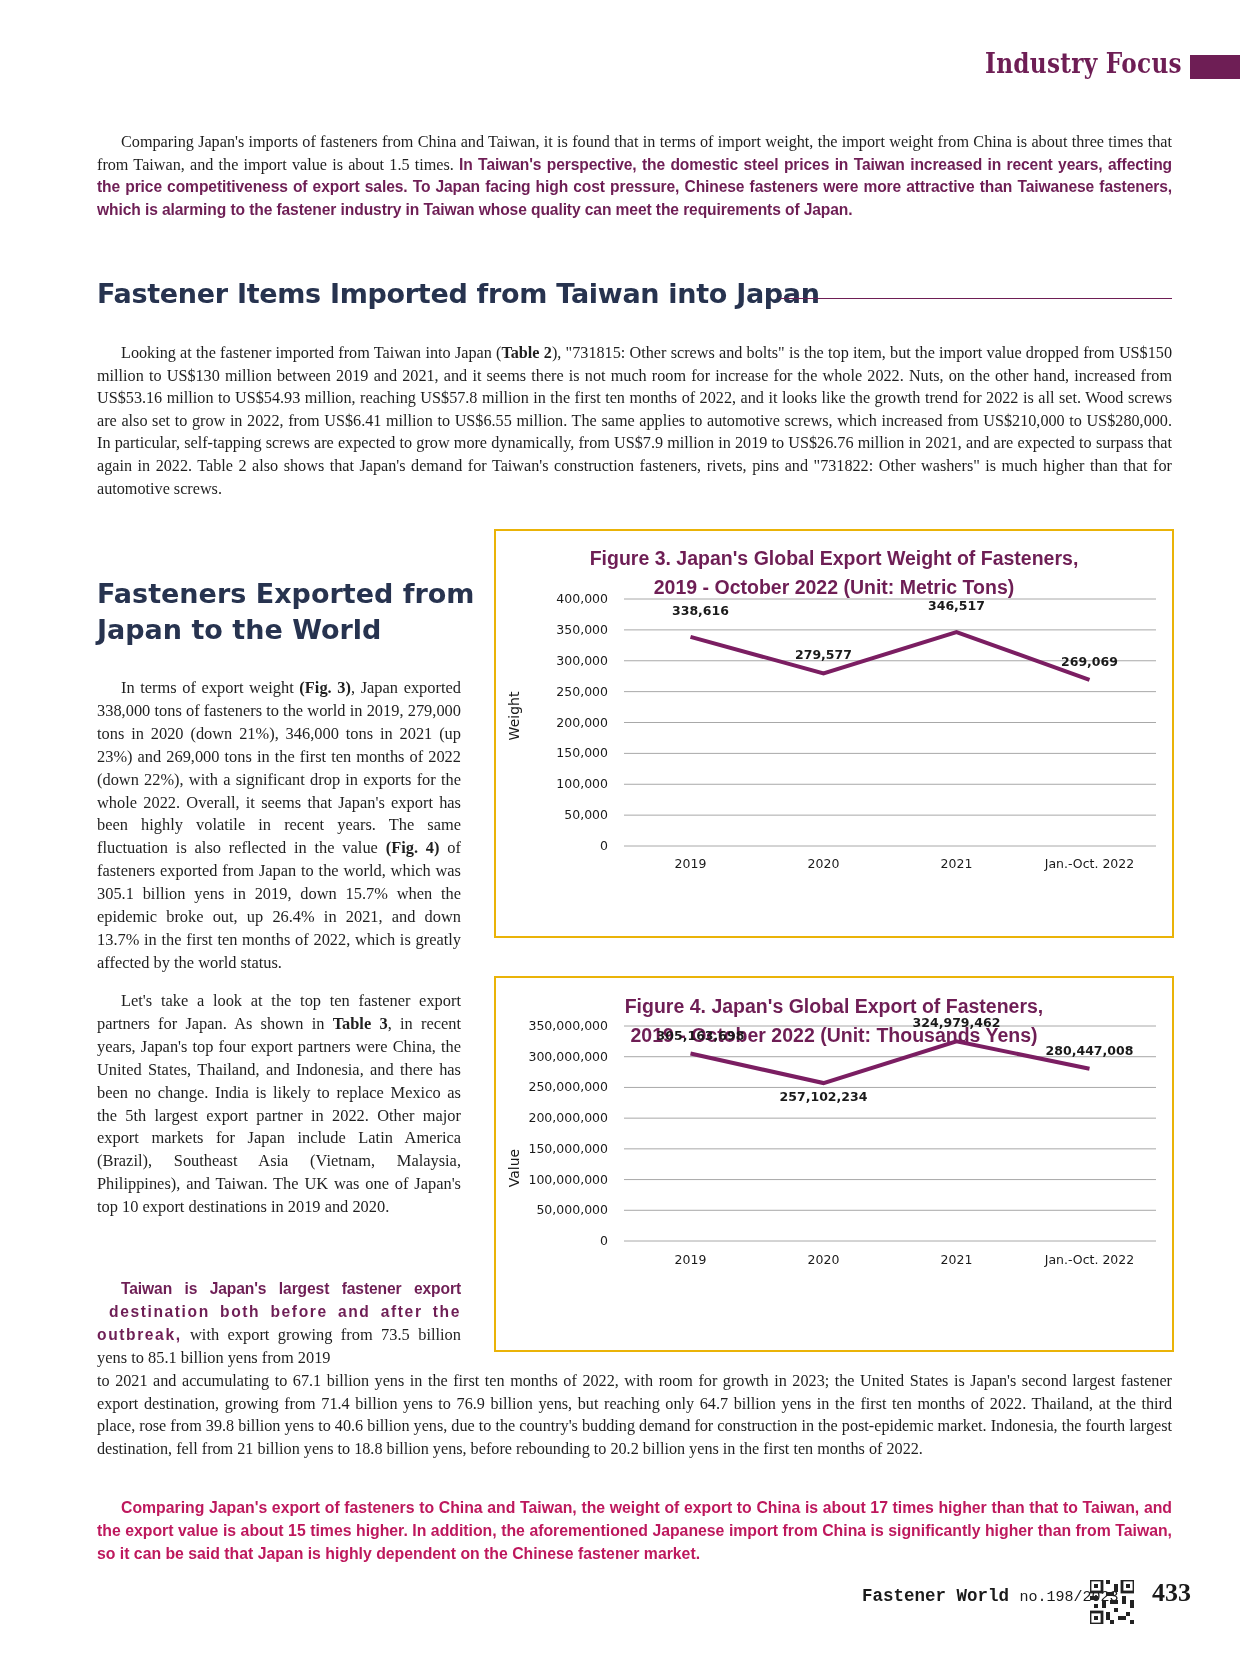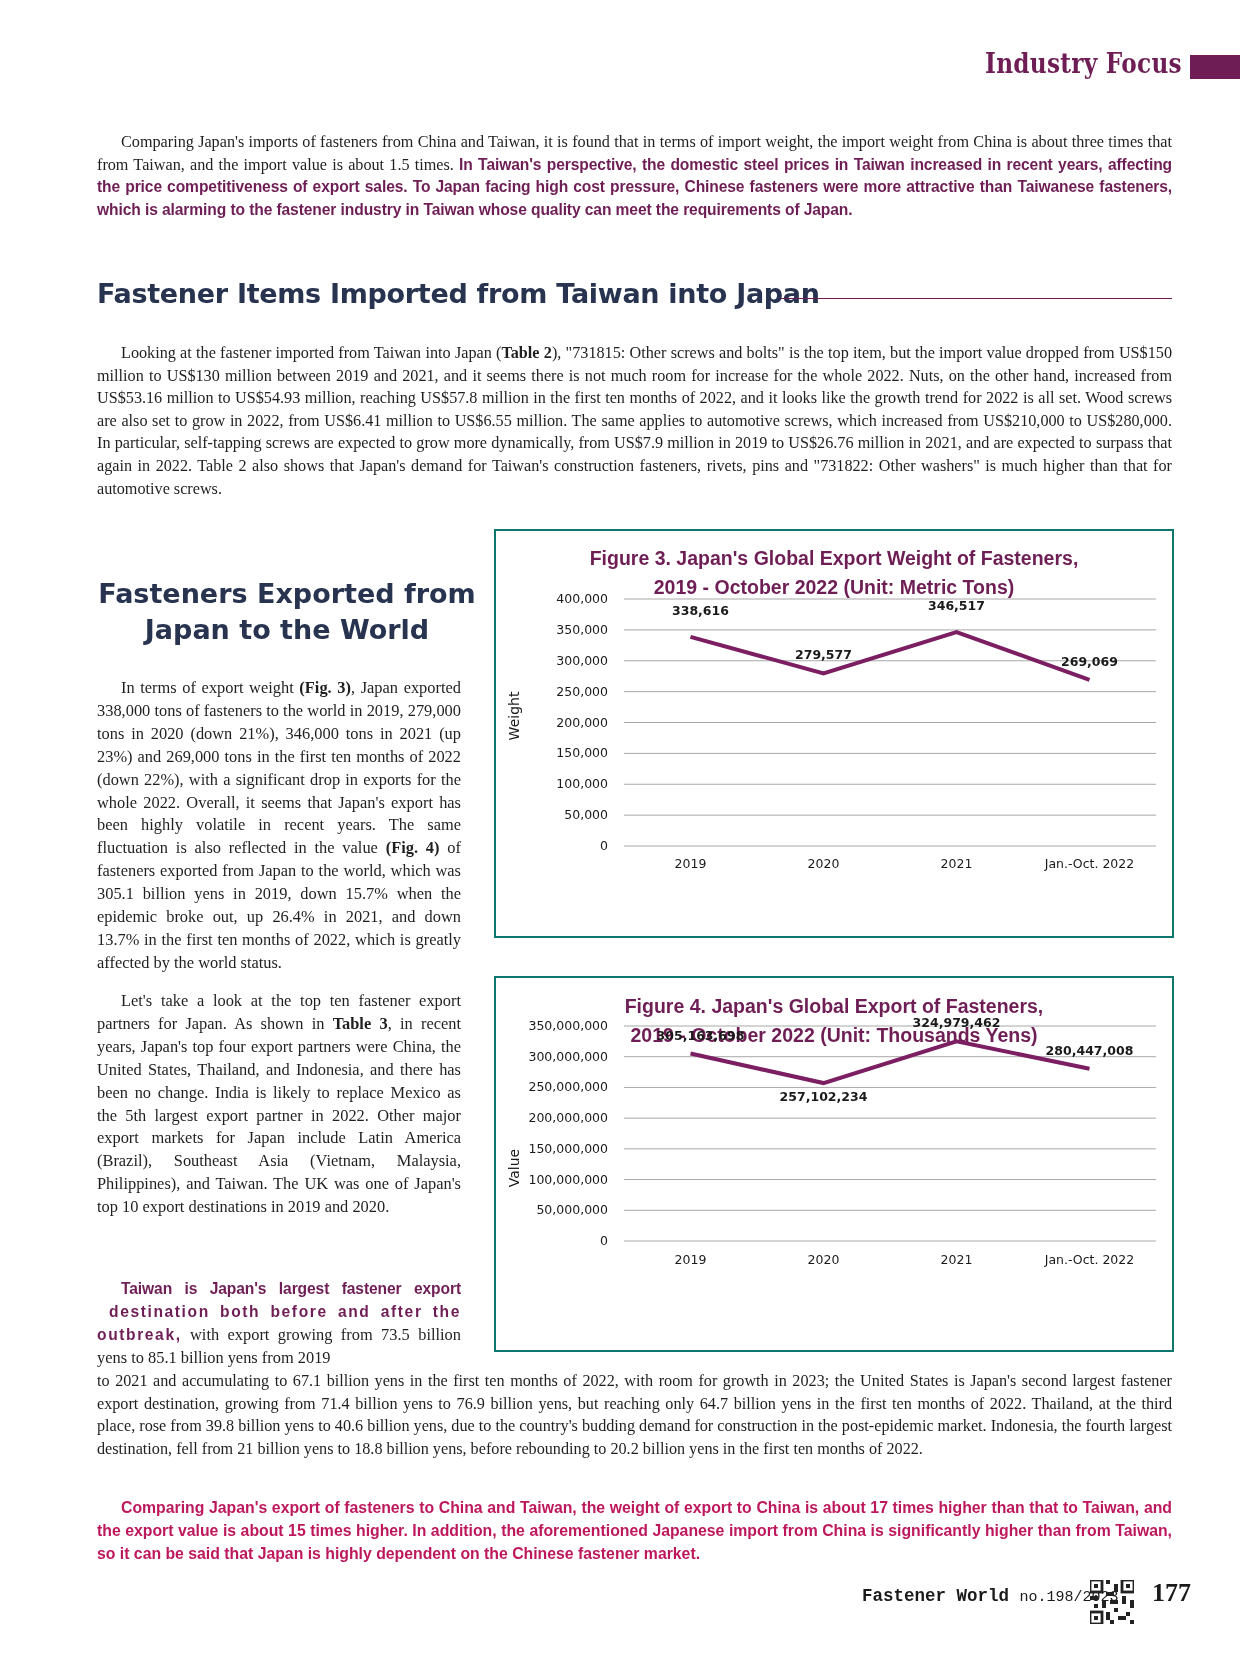--- a/index.html
+++ b/index.html
@@ -5,35 +5,35 @@
   html, body { margin: 0; padding: 0; background: #ffffff; }
   body { width: 1240px; height: 1653px; position: relative; overflow: hidden; font-family: "Liberation Serif", serif; color: #1f1f1f; }
   .header-title { position: absolute; top: 48px; right: 58px; font-family: "DejaVu Serif", serif; font-weight: bold; font-size: 27px; color: #6e1e55; letter-spacing: 0.3px; transform: scaleX(0.86); transform-origin: right center; }
   .header-bar { position: absolute; top: 55px; right: 0; width: 50px; height: 24px; background: #6e1e55; }
 
   .para { position: absolute; font-size: 16.2px; line-height: 22.6px; text-align: justify; margin: 0; }
   .para .indent { display: inline-block; width: 24px; }
   .sans-accent { font-family: "Liberation Sans", sans-serif; font-weight: bold; color: #6e1e55; font-size: 15.6px; letter-spacing: -0.1px; }
 
   #p1 { left: 97px; top: 131px; width: 1075px; }
-  .h2 { position: absolute; font-family: "DejaVu Sans", sans-serif; font-weight: bold; color: #27334f; margin: 0; text-align: center; }
+  .h2 { position: absolute; font-family: "DejaVu Sans", sans-serif; font-weight: bold; color: #27334f; margin: 0; }
   #h-items { left: 97px; top: 278px; font-size: 27px; letter-spacing: -0.3px; }
   #h-items-rule { position: absolute; left: 780px; top: 298px; width: 392px; height: 1px; background: #6e1e55; }
   #p2 { left: 97px; top: 342px; width: 1075px; }
 
   #h-exported { left: 97px; top: 576px; width: 380px; font-size: 27px; line-height: 36px; }
   #p3 { left: 97px; top: 633px; width: 364px; font-size: 16.4px; line-height: 22.9px; margin-top: 44px; }
   #p4 { left: 97px; top: 990px; width: 364px; font-size: 16.4px; line-height: 22.9px; }
   #p5a { left: 97px; top: 1278px; width: 364px; font-size: 16.4px; line-height: 22.9px; }
   #p5b { left: 97px; top: 1370px; width: 1075px; }
   .spaced { letter-spacing: 1.6px; margin-left: 12px; }
 
   #p6 { left: 97px; top: 1496px; width: 1075px; font-family: "Liberation Sans", sans-serif; font-weight: bold; color: #be185d; font-size: 15.8px; line-height: 23px; text-align: justify; }
 
-  .chart-box { position: absolute; border: 2px solid #0f766e; background: #fff; }
+  .chart-box { position: absolute; border: 2px solid #eab308; background: #fff; }
   #fig3 { left: 494px; top: 529px; width: 676px; height: 405px; }
   #fig4 { left: 494px; top: 960px; width: 676px; height: 372px; margin-top: 16px; }
   .chart-box svg { position: absolute; left: 0; top: 0; }
   .chart-title { font-family: "Liberation Sans", sans-serif; font-weight: bold; fill: #6e1e55; font-size: 19.5px; }
   .tick { font-family: "DejaVu Sans", sans-serif; font-size: 12.5px; fill: #1a1a1a; }
   .axis-label { font-family: "DejaVu Sans", sans-serif; font-size: 14px; fill: #1a1a1a; }
   .data-label { font-family: "DejaVu Sans", sans-serif; font-weight: bold; font-size: 12.5px; fill: #1a1a1a; }
   .grid { stroke: #a8a8a8; stroke-width: 1; }
 
   .footer-mag { position: absolute; left: 862px; top: 1586px; font-family: Liberation Mono, monospace; font-weight: bold; font-size: 17.5px; color: #1a1a1a; }
@@ -168,13 +168,13 @@
   <rect x="8" y="4" width="1" height="2" fill="#222"></rect>
     <rect x="10" y="5" width="1" height="2" fill="#222"></rect>
     <rect x="6" y="7" width="1" height="1" fill="#222"></rect>
   <rect x="4" y="8" width="1" height="2" fill="#222"></rect>
     <rect x="7" y="9" width="2" height="1" fill="#222"></rect>
     <rect x="9" y="8" width="1" height="1" fill="#222"></rect>
   <rect x="5" y="10" width="1" height="1" fill="#222"></rect>
     <rect x="10" y="10" width="1" height="1" fill="#222"></rect>
     <rect x="1" y="6" width="1" height="1" fill="#222"></rect>
 </svg>
-<div class="page-num">177</div>
+<div class="page-num">433</div>
 
 </body></html>

